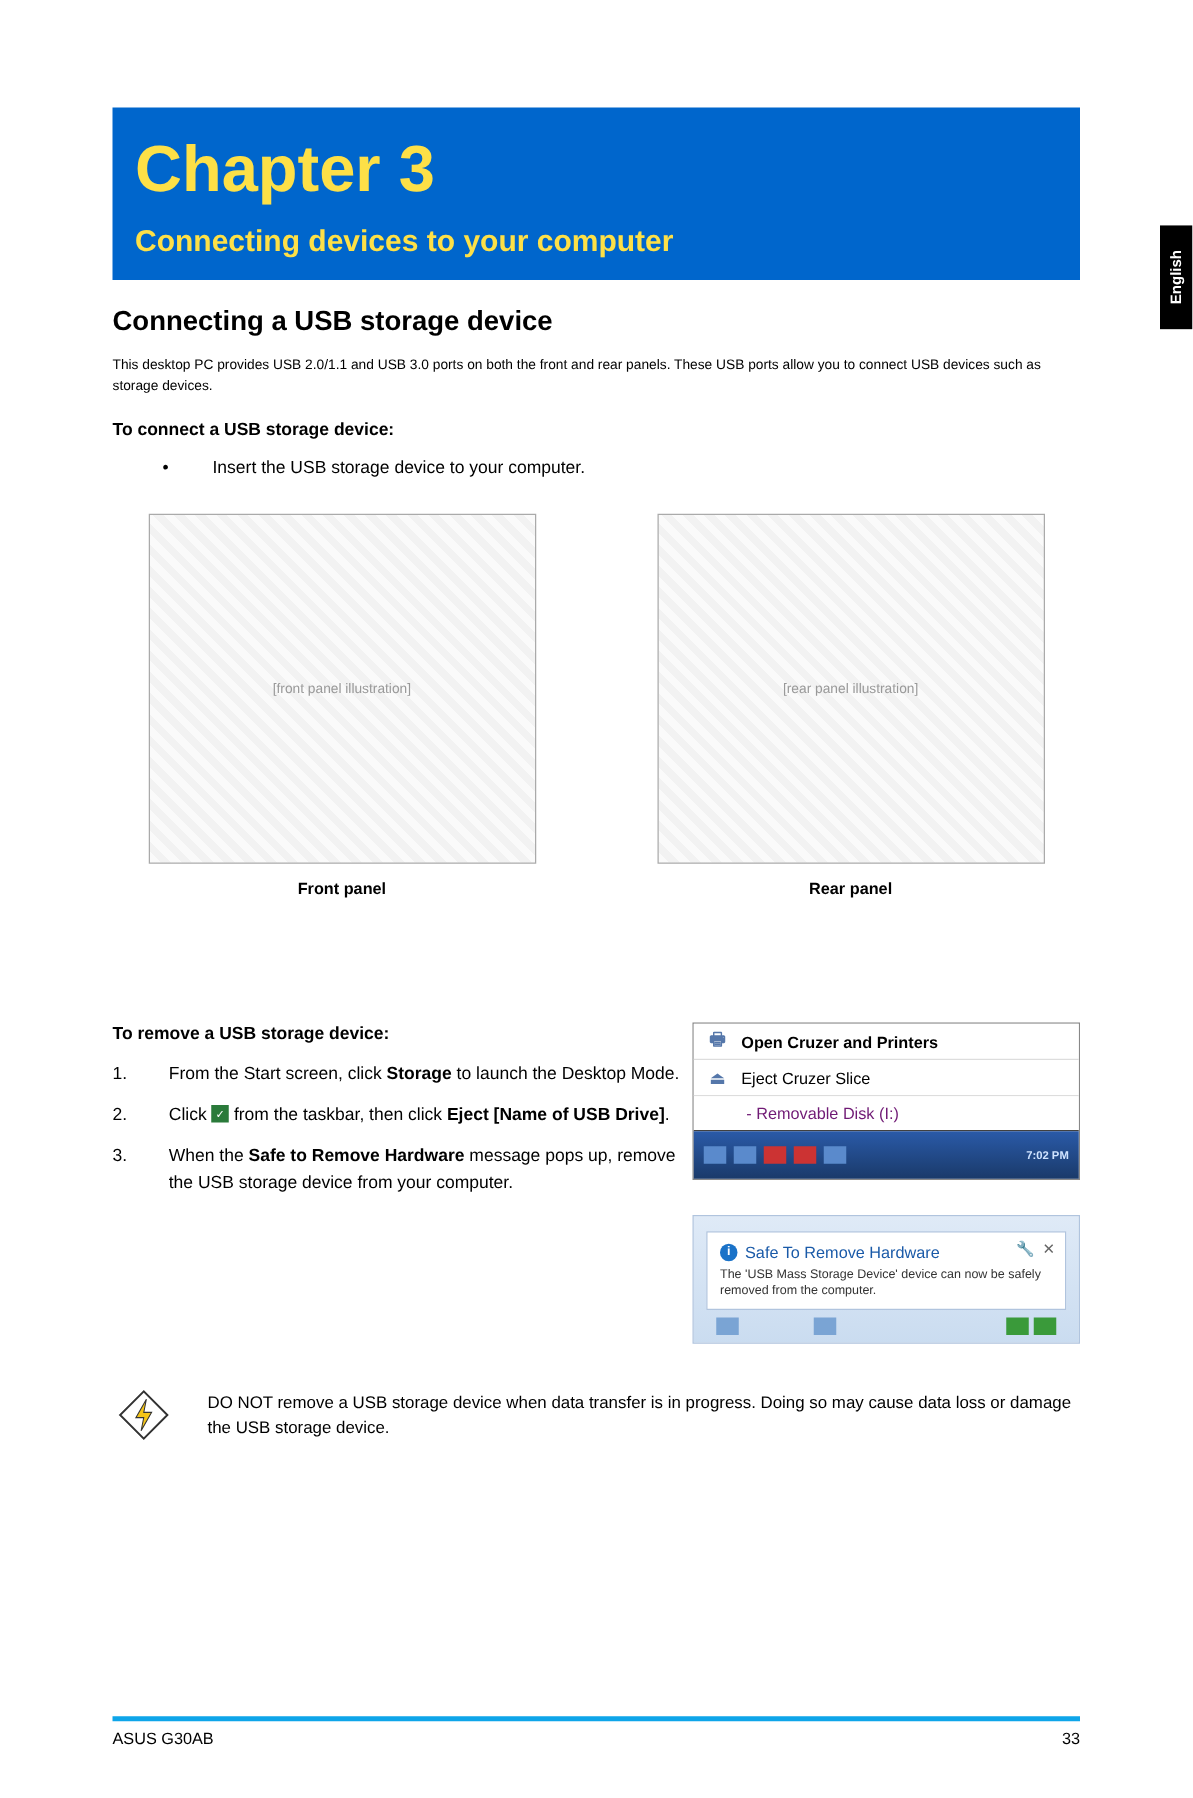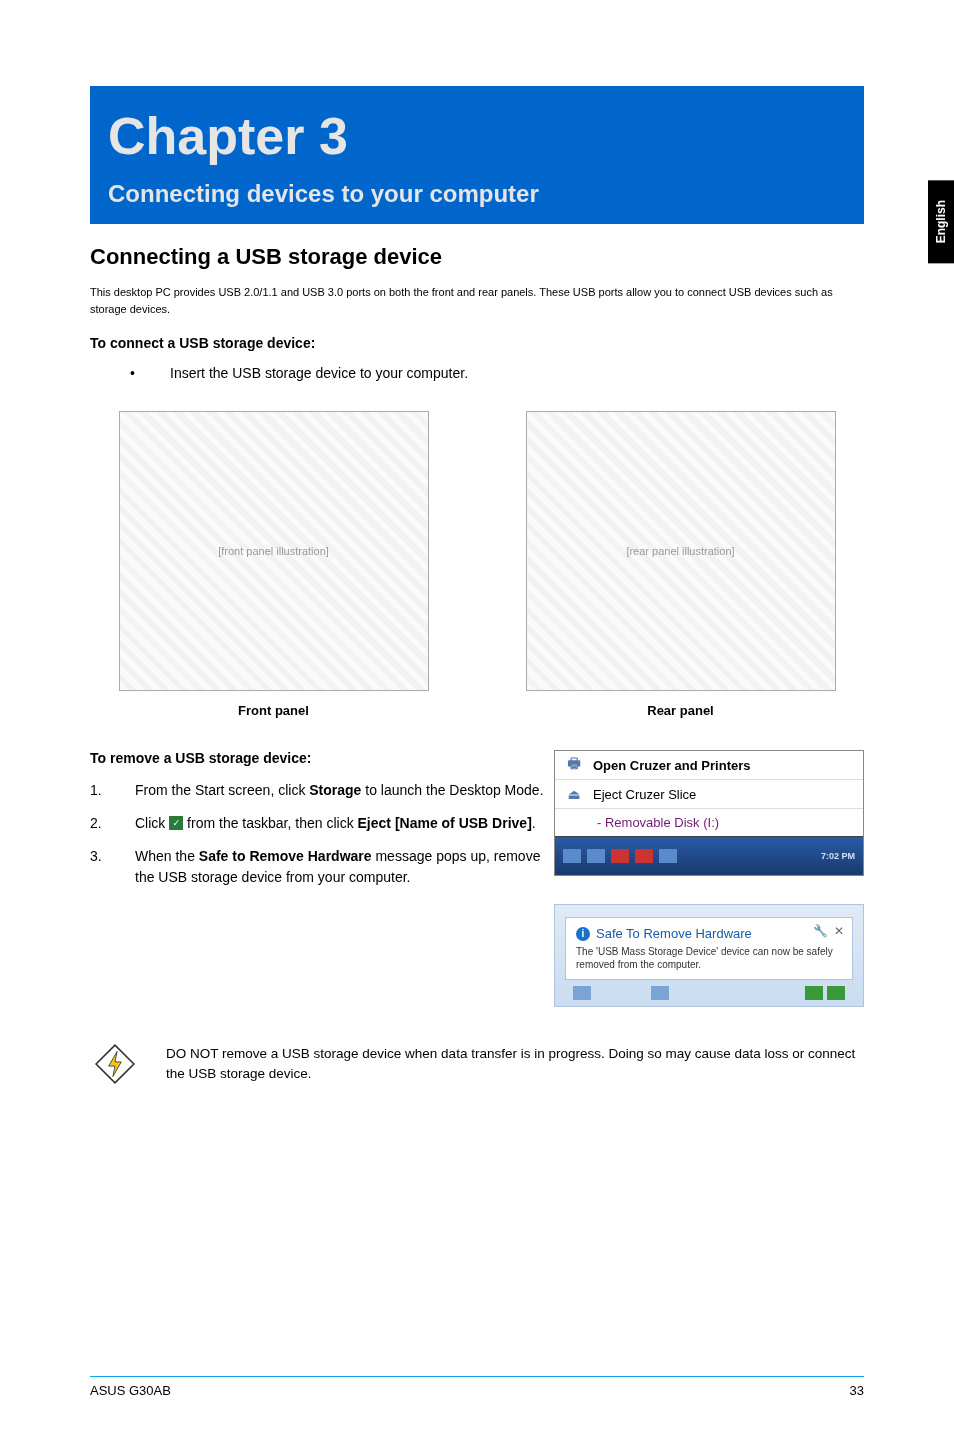--- a/index.html
+++ b/index.html
@@ -23,21 +23,21 @@
       background: #000;
       color: #fff;
       writing-mode: vertical-rl;
       transform: rotate(180deg);
       padding: 20px 6px;
       font-size: 12px;
       font-weight: bold;
     }
     .chapter-header {
       background: #0066cc;
-      color: #e5e5e5;
+      color: #fde047;
       padding: 20px 18px 16px 18px;
       margin-top: 6px;
     }
     .chapter-title {
       font-size: 52px;
       font-weight: bold;
       margin-bottom: 14px;
     }
     .chapter-subtitle {
       font-size: 24px;
@@ -89,21 +89,21 @@
       font-size: 11px;
       background: repeating-linear-gradient(45deg, #fafafa, #fafafa 6px, #f2f2f2 6px, #f2f2f2 12px);
     }
     .panel-caption {
       font-size: 13px;
       font-weight: bold;
     }
     .remove-section {
       display: flex;
       gap: 4px;
-      margin-top: 32px;
+      margin-top: 100px;
     }
     .remove-left { flex: 1; }
     .remove-right { width: 310px; }
     .ol-item {
       display: flex;
       font-size: 14px;
       line-height: 1.5;
       margin-bottom: 12px;
     }
     .ol-num { width: 45px; flex-shrink: 0; }
@@ -228,21 +228,21 @@
     .warning-text {
       font-size: 13.5px;
       line-height: 1.5;
     }
     
     .footer {
       position: absolute;
       bottom: 40px;
       left: 90px;
       right: 90px;
-      border-top: 1px solid #0ea5e9;
+      border-top: 4px solid #0ea5e9;
       padding-top: 6px;
       display: flex;
       justify-content: space-between;
       font-size: 13px;
     }
   </style>
 </head>
 <body>
 
 <div class="side-tab">English</div>
@@ -343,21 +343,21 @@
         </div>
       </div>
     </div>
   </div>
 
   <div class="warning-row">
     <svg class="warning-icon" viewBox="0 0 40 40">
       <polygon points="20,2 2,20 20,38 38,20" fill="none" stroke="#333" stroke-width="1.5"></polygon>
       <polygon points="22,8 14,22 20,22 18,32 26,18 20,18" fill="#f5c518" stroke="#333" stroke-width="0.8"></polygon>
     </svg>
-    <div class="warning-text">DO NOT remove a USB storage device when data transfer is in progress. Doing so may cause data loss or connect the USB storage device.</div>
+    <div class="warning-text">DO NOT remove a USB storage device when data transfer is in progress. Doing so may cause data loss or damage the USB storage device.</div>
   </div>
 
   <div class="footer">
     <span>ASUS G30AB</span>
     <span>33</span>
   </div>
 
 </div>
 
 </body></html>

